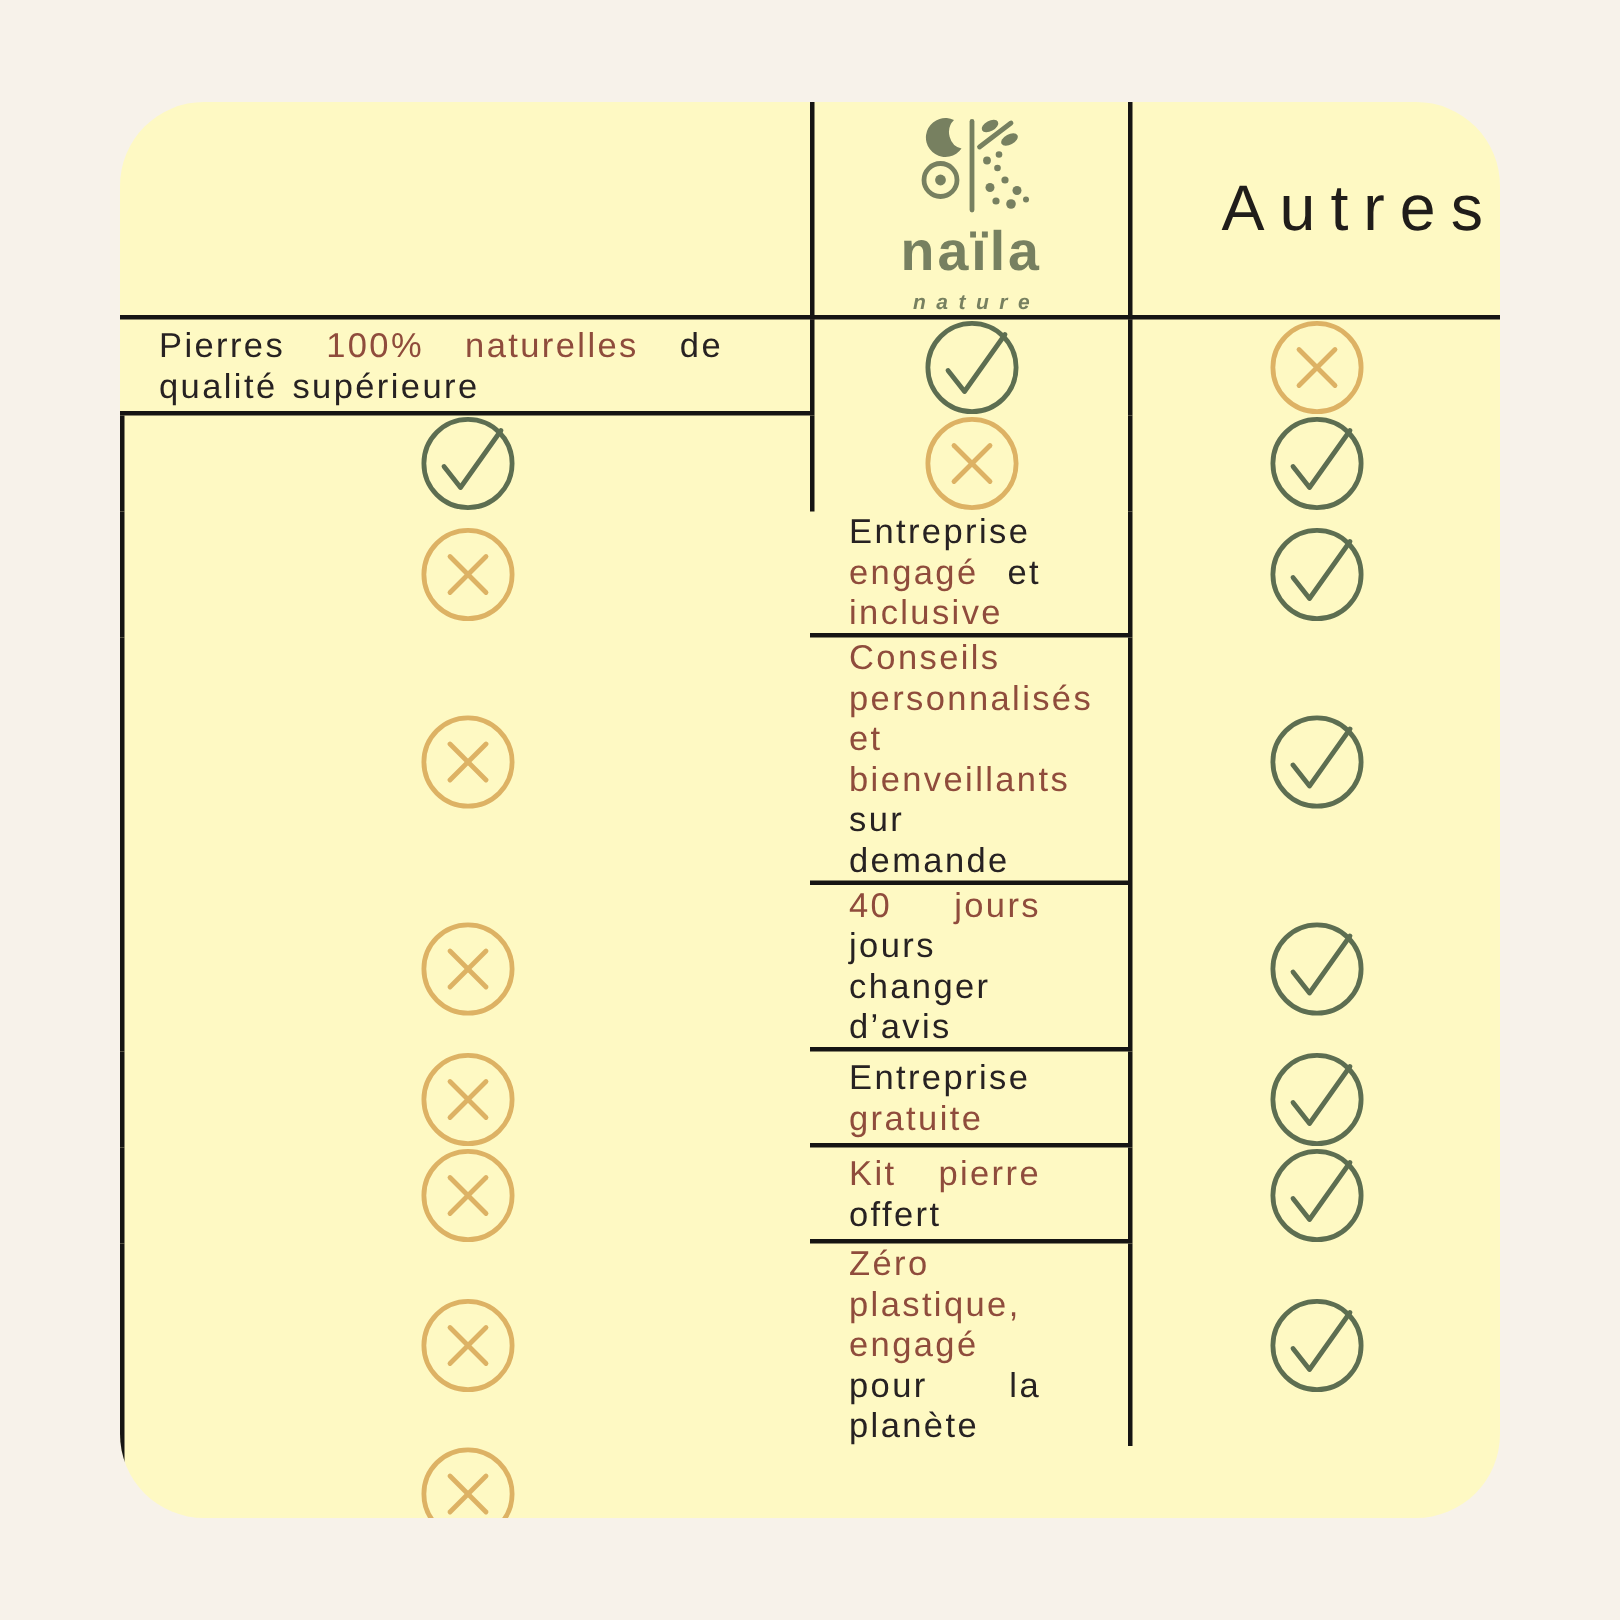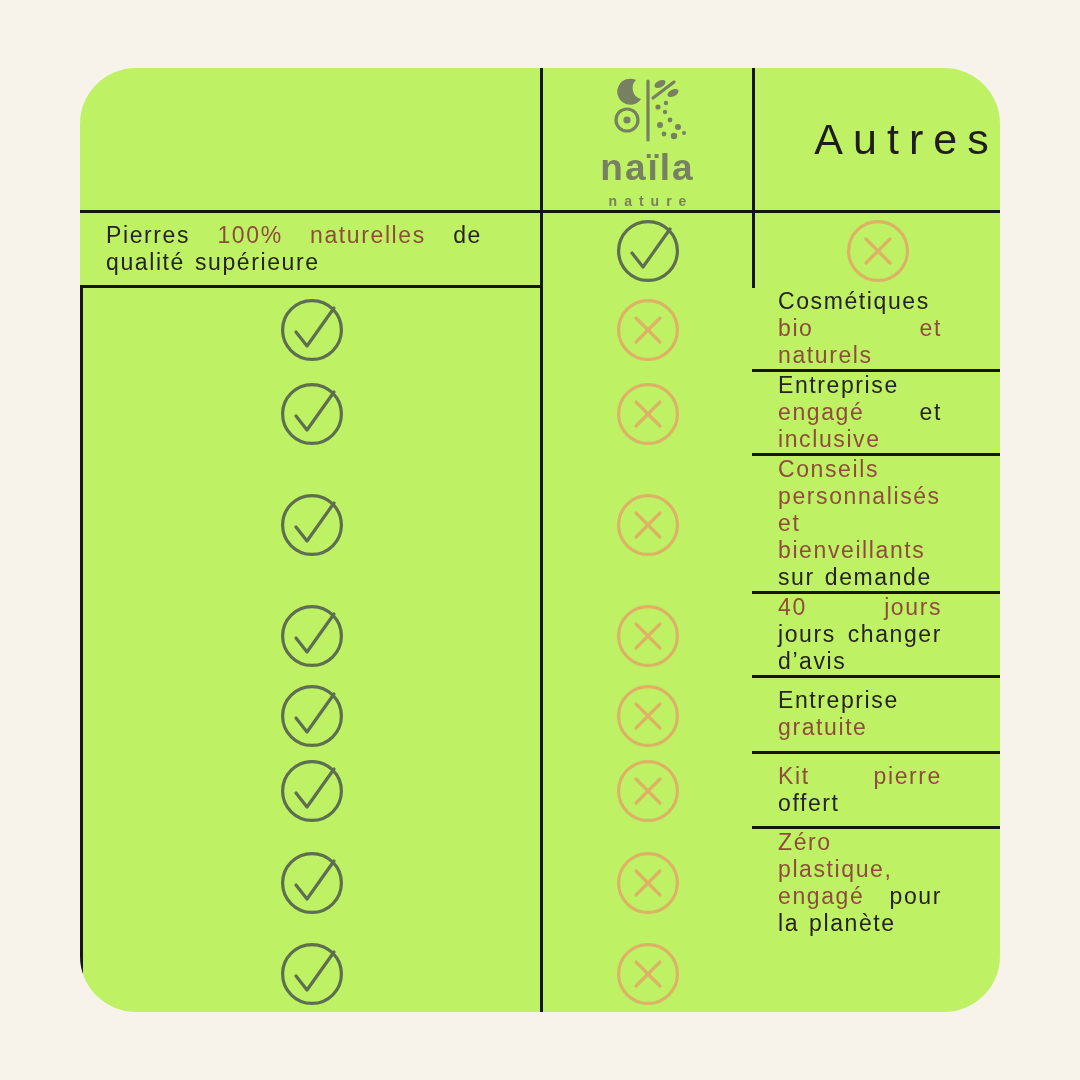--- a/index.html
+++ b/index.html
@@ -15,21 +15,21 @@
     overflow: hidden;
   }
 
   
   .card {
     position: absolute;
     left: 80px;
     top: 68px;
     width: 920px;
     height: 944px;
-    background: #bef264;
+    background: #fef9c3;
     border-radius: 56px;
     overflow: hidden;
     display: grid;
     grid-template-columns: 460px 212px 248px;
     grid-template-rows: 145px repeat(9, 1fr);
   }
 
   .cell {
     box-sizing: border-box;
     display: flex;
@@ -52,20 +52,21 @@
     line-height: 1;
     margin-top: 2px;
   }
   .brand-tagline {
     color: #778060;
     font-size: 14px;
     font-weight: bold;
     letter-spacing: 7px;
     margin-top: 7px;
     text-indent: 7px;
+    font-style: italic;
   }
   .hdr-competitor {
     justify-content: center;
     color: #201d1a;
     font-size: 43px;
     letter-spacing: 10px;
     text-indent: 10px;
     padding-left: 48px;
   }
 
@@ -156,23 +157,20 @@
     </div>
     <div class="cell mark-cell vline">
       <svg width="64" height="64" viewBox="0 0 64 64">
         <g fill="none" stroke="#ddb264" stroke-width="3.2" stroke-linecap="round">
           <circle cx="32" cy="32" r="29.4"></circle>
           <line x1="20" y1="20" x2="44" y2="44"></line>
           <line x1="44" y1="20" x2="20" y2="44"></line>
         </g>
       </svg>
     </div>
-    <div class="cell label-cell hline">
-      <div class="label-text"><span>Cosmétiques </span><span class="hl">bio et naturels</span></div>
-    </div>
     <div class="cell mark-cell vline">
       <svg width="64" height="64" viewBox="0 0 64 64">
         <g fill="none" stroke="#5d6e51" stroke-width="3.2" stroke-linecap="round" stroke-linejoin="round">
           <circle cx="32" cy="32" r="29.4"></circle>
           <polyline points="16,34 27,48 54,10"></polyline>
         </g>
       </svg>
     </div>
     <div class="cell mark-cell vline">
       <svg width="64" height="64" viewBox="0 0 64 64">

